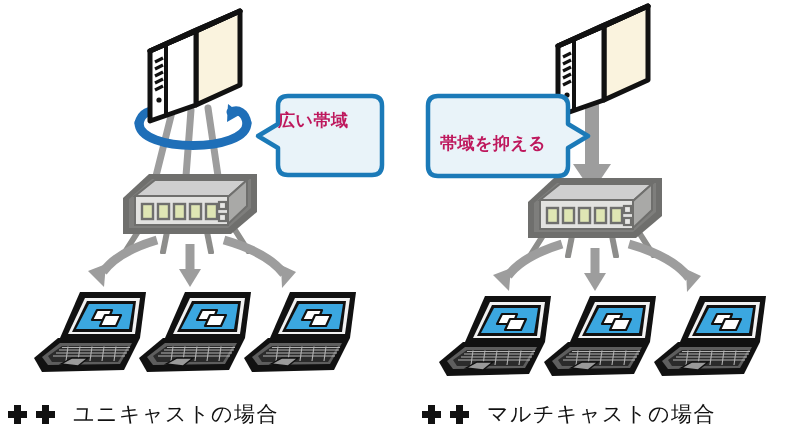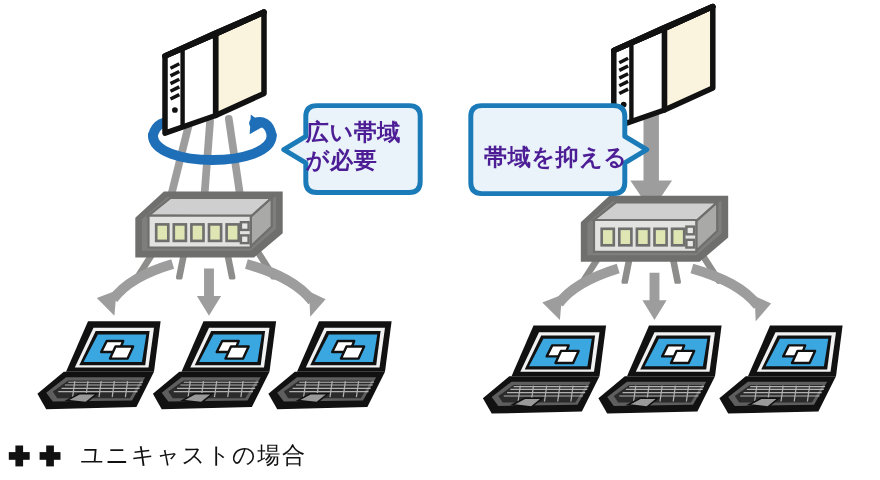--- a/index.html
+++ b/index.html
@@ -78,27 +78,28 @@
     letter-spacing: 1.5px;
     color: #111111;
     font-weight: 500;
     white-space: nowrap;
   }
   #caption-multicast .caption-marks { margin-left: 22px; }
 
   
   .bubble-text {
     position: absolute;
-    color: #4c1d95;
+    color: #be185d;
     font-weight: bold;
-    font-size: 21px;
+    font-size: 17px;
     line-height: 26px;
     letter-spacing: 0.5px;
     white-space: pre;
     pointer-events: none;
+    text-align: right;
   }
   #bubble-text-unicast   { left: 278px; top: 108px; }
   #bubble-text-multicast { left: 40px;  top: 105px; }
 </style>
 </head>
 <body>
 
 <div id="stage">
 
   <div class="panel" id="panel-unicast">
@@ -232,21 +233,21 @@
         <use href="#laptop" x="238" y="284" width="120" height="96"></use>
       </g>
 
       <g>
         <path d="M288,96 L372,96 Q382,96 382,106 L382,165 Q382,175 372,175
                  L288,175 Q278,175 278,165 L278,148 L258,136 L278,124 L278,106
                  Q278,96 288,96 Z" fill="#e9f3f9" stroke="#1b7ab8" stroke-width="4.5" stroke-linejoin="round"></path>
       </g>
     </svg>
 
-    <div class="bubble-text" id="bubble-text-unicast"><span>広い帯域</span><br><span>が必要</span></div>
+    <div class="bubble-text" id="bubble-text-unicast"><span>広い帯域</span><br></div>
 
     <div class="caption" id="caption-unicast">
       <div class="caption-marks">
         <span class="plus-mark"></span>
         <span class="plus-mark"></span>
       </div>
       <div class="caption-label">ユニキャストの場合</div>
     </div>
   </div>
 
@@ -290,15 +291,22 @@
 
       <g>
         <path d="M38,96 L158,96 Q168,96 168,106 L168,124 L188,136 L168,148
                  L168,166 Q168,176 158,176 L38,176 Q28,176 28,166 L28,106
                  Q28,96 38,96 Z" fill="#e9f3f9" stroke="#1b7ab8" stroke-width="4.5" stroke-linejoin="round"></path>
       </g>
     </svg>
 
     <div class="bubble-text" id="bubble-text-multicast"><br><span>帯域を抑える</span></div>
 
+    <div class="caption" id="caption-multicast">
+      <div class="caption-marks">
+        <span class="plus-mark"></span>
+        <span class="plus-mark"></span>
+      </div>
+      <div class="caption-label">マルチキャストの場合</div>
+    </div>
   </div>
 
 </div>
 
 </body></html>

